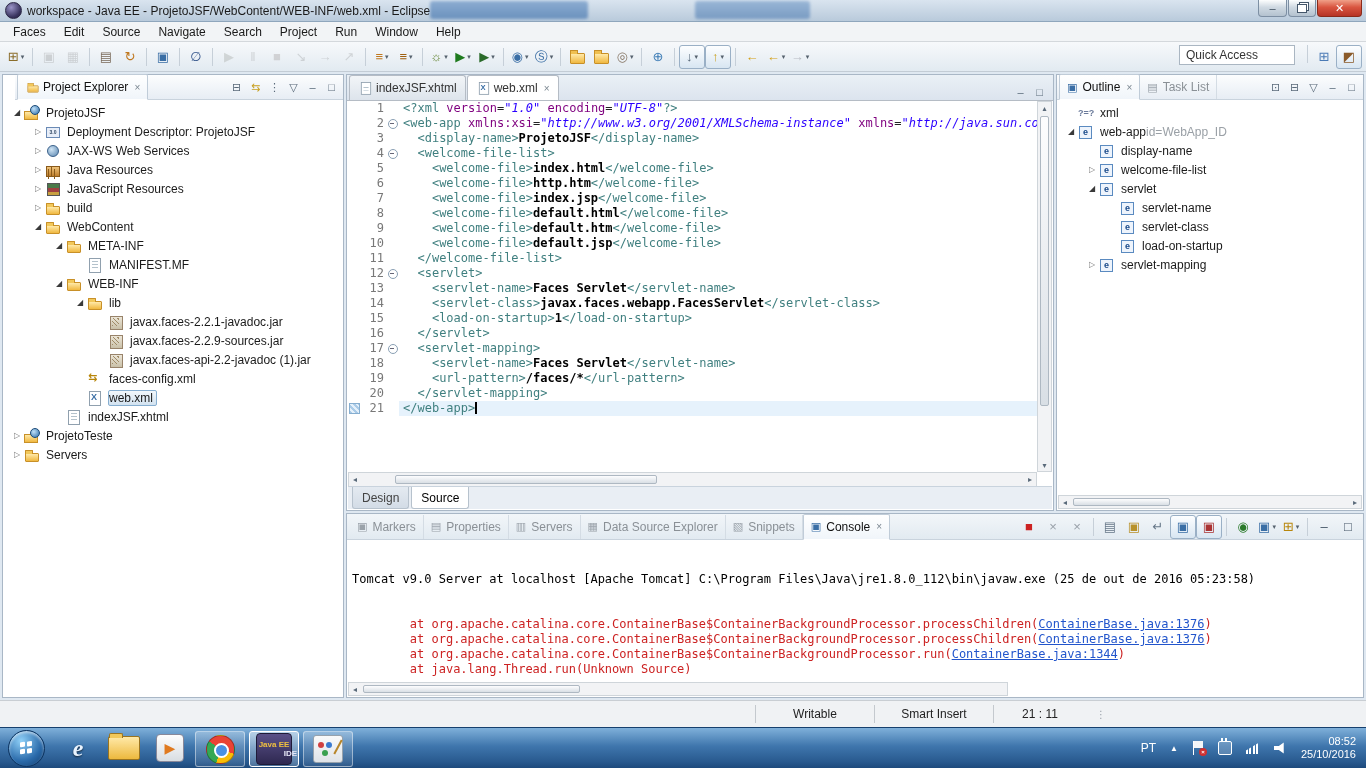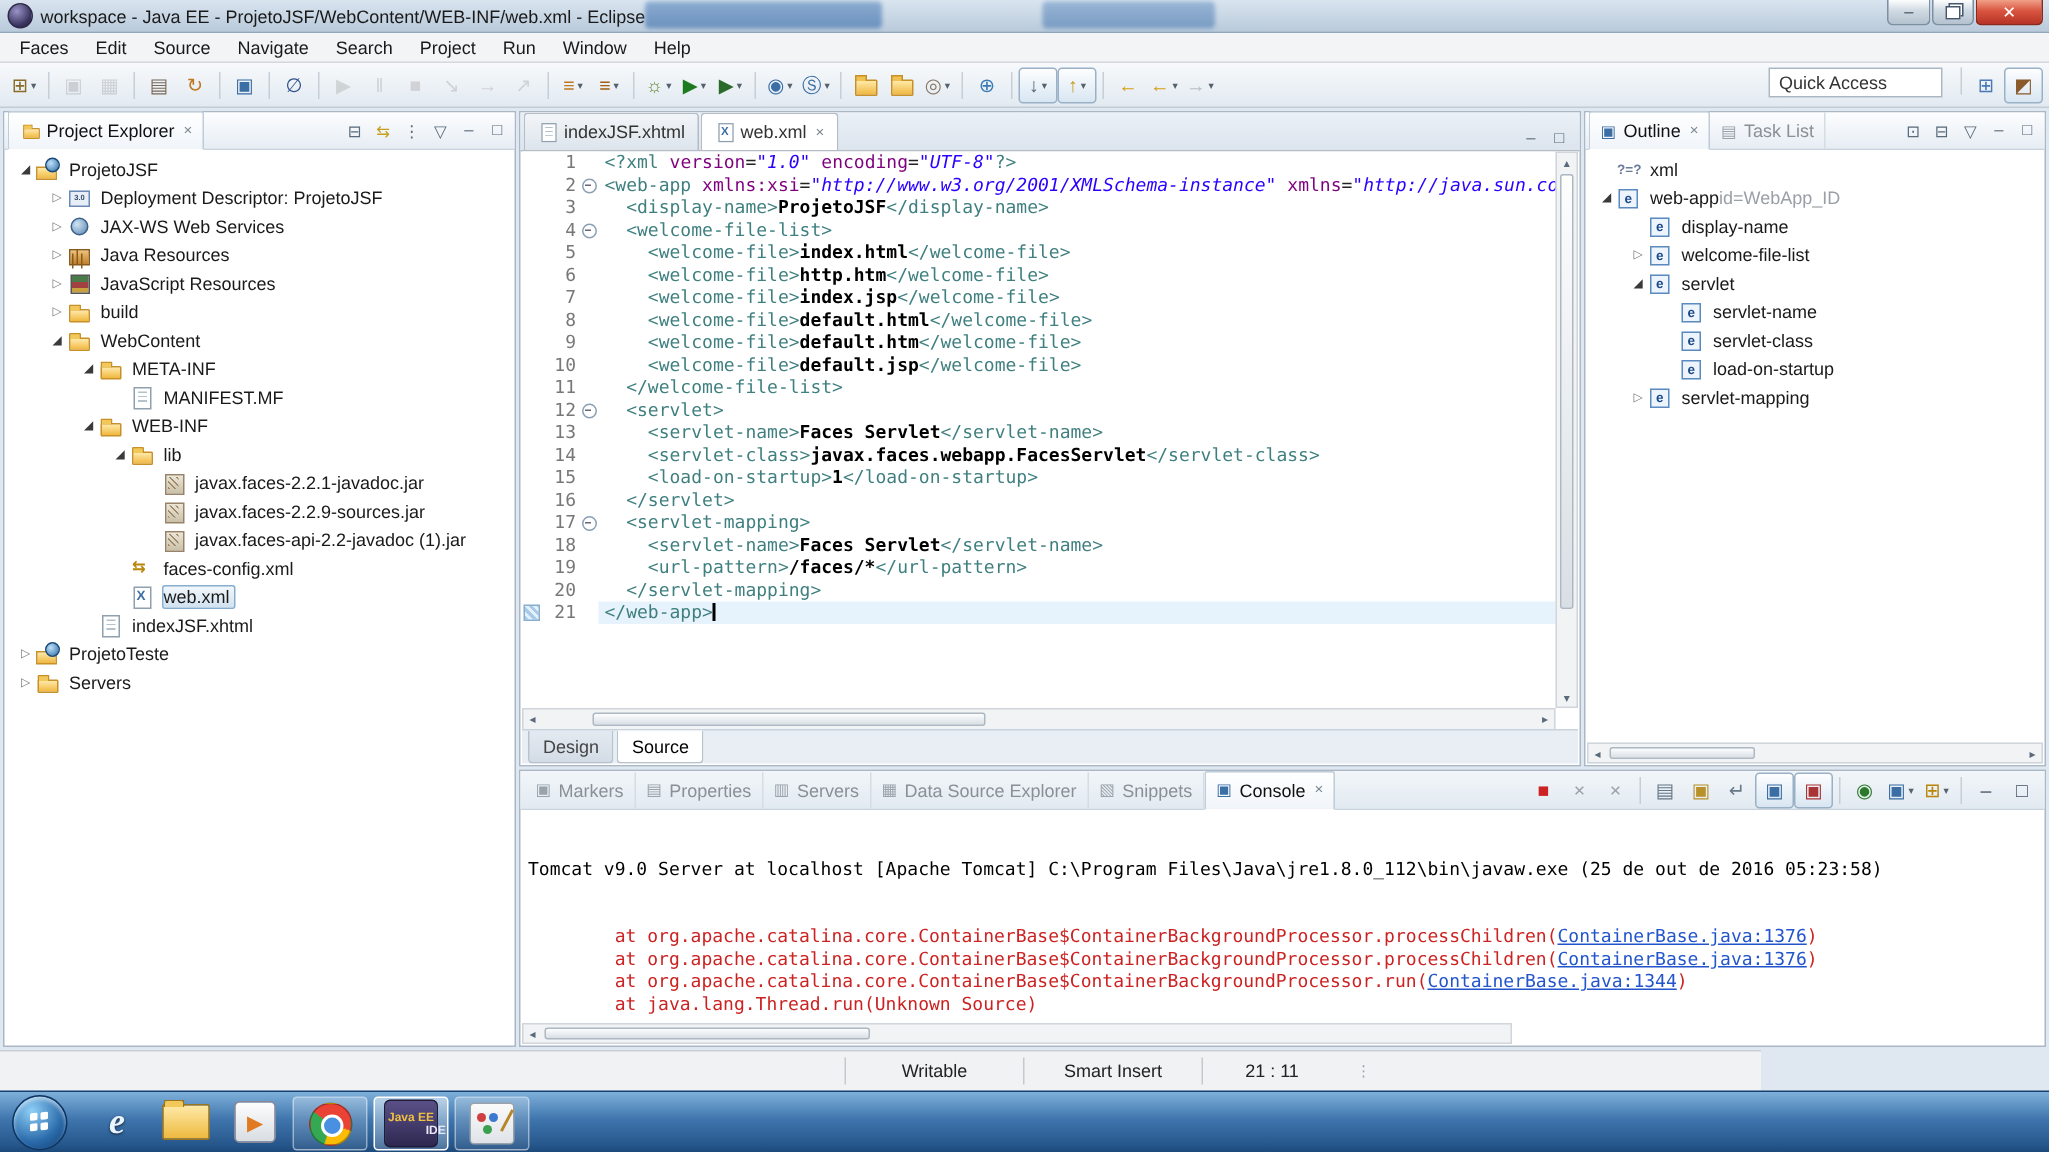--- a/index.html
+++ b/index.html
@@ -143,21 +143,21 @@
   .cbody{position:absolute;left:1px;right:1px;top:26px;bottom:16px;background:#fff;overflow:hidden;
     font-family:"DejaVu Sans Mono",monospace;font-size:12px;line-height:15px;white-space:pre;padding:2px 0 0 4px;box-sizing:border-box;}
   .chead{color:#000000;}
   .cerr{color:#cc2222;}
   .clink{color:#2255cc;text-decoration:underline;}
   .chscroll{left:1px;bottom:1px;width:660px;height:14px;}
   .chthumb{top:2px;bottom:2px;left:14px;width:215px;}
   .ohscroll{left:1px;right:1px;bottom:1px;height:14px;}
   .ohthumb{top:2px;bottom:2px;left:14px;width:95px;}
   
-  .statusbar{position:absolute;left:0;top:700px;width:1174px;height:27px;background:#f0f2f4;
+  .statusbar{position:absolute;left:0;top:700px;width:1366px;height:27px;background:#f0f2f4;
     border-top:1px solid #c9ced3;display:flex;align-items:center;box-sizing:border-box;}
   .stsep{width:1px;height:18px;background:#c4c9ce;}
   .stcell{text-align:center;color:#222;}
   .stgrip{color:#9aa2aa;font-size:10px;width:30px;text-align:center;}
   
   .taskbar{position:absolute;left:0;top:727px;width:1366px;height:41px;
     background:linear-gradient(#7fb0da,#3f76ad 45%,#28598e 85%,#1d4a7c);border-top:1px solid #16406e;
     display:flex;align-items:center;box-sizing:border-box;}
   .orb{width:35px;height:35px;border-radius:50%;margin:0 10px 0 8px;flex:none;position:relative;
     background:radial-gradient(circle at 35% 28%,#8fd0f8,#2a6aaa 60%,#103a6a);border:1px solid #0d3460;
@@ -352,21 +352,21 @@
           <span class="tbtn">
             <span class="tglyph" style="color: rgb(74, 122, 181);">⊞</span>
           </span>
           <span class="tbtn boxed">
             <span class="tglyph" style="color: rgb(138, 90, 42);">◩</span>
           </span>
         </span>
     </span>
   </div>
 
-  <div class="panel" style="left:2px;top:74px;width:342px;height:624px;">
+  <div class="panel" style="left:2px;top:74px;width:342px;height:624px;padding-left:12px;">
     <div class="phead">
       <span class="vtab active">
         <span class="ic ic-folder ticon" style="transform:scale(.8);margin:0 2px 0 0;"></span>
         <span>Project Explorer</span>
         <span class="closex">×</span>
       </span>
       <span class="hspacer"></span>
       <span class="hico">⊟</span>
       <span class="hico" style="color:#c8a020;">⇆</span>
       <span class="hico">⋮</span>
@@ -773,15 +773,37 @@
       </span>
     <span class="tkbox focus">
       <span class="eclipse-tile">
         <span>Java EE</span>
         <span>IDE</span>
       </span>
     </span>
     <span class="tkbox">
         <span class="paint"></span>
       </span>
+    <span class="tray">
+      <span class="trayitem">PT</span>
+      <span class="trayitem tr-up">▲</span>
+      <span class="trayitem">
+          <span class="tr-flag">
+            <span class="dot">×</span>
+          </span>
+        </span>
+      <span class="trayitem">
+          <span class="tr-plug"></span>
+        </span>
+      <span class="trayitem">
+          <span class="tr-net"></span>
+        </span>
+      <span class="trayitem">
+          <span class="tr-vol"></span>
+        </span>
+      <span class="tr-clock">
+        <div>08:52</div>
+        <div>25/10/2016</div>
+      </span>
+    </span>
   </div>
 
 </div>
 
 </body></html>

